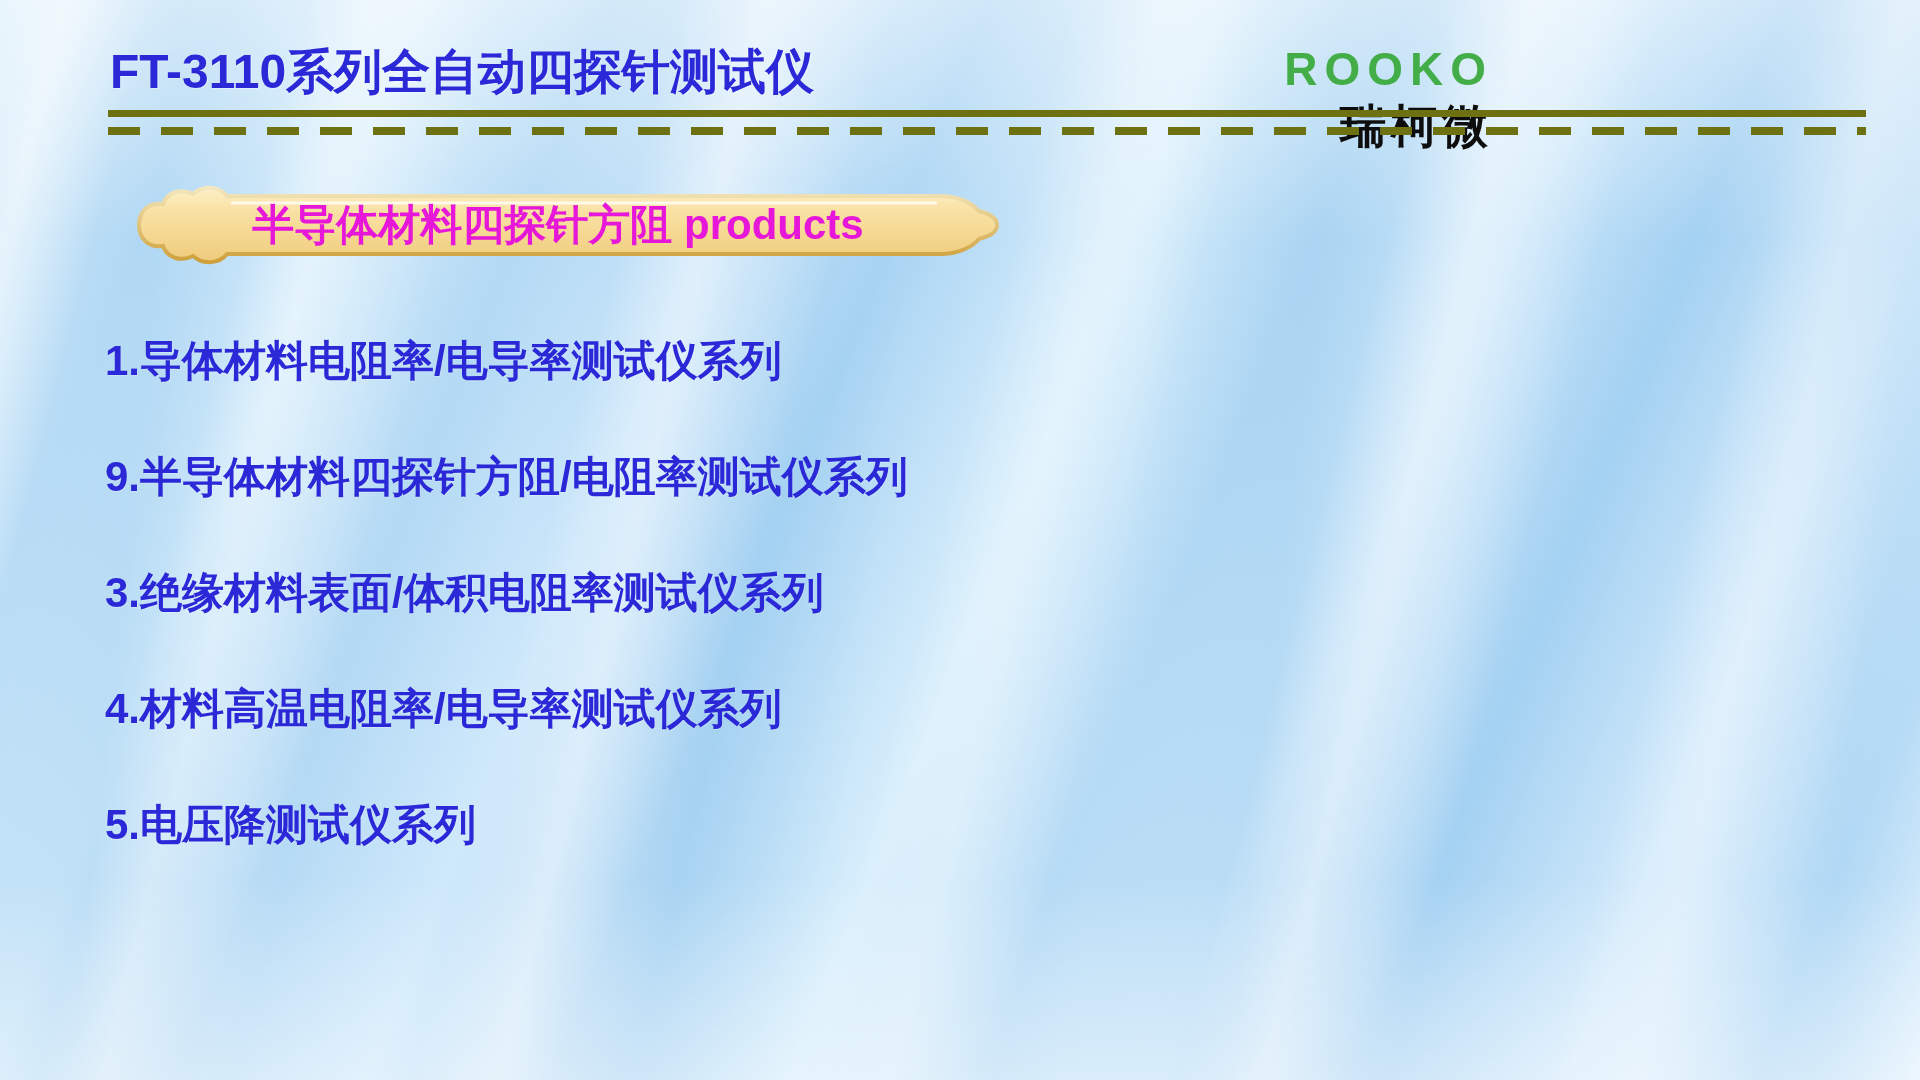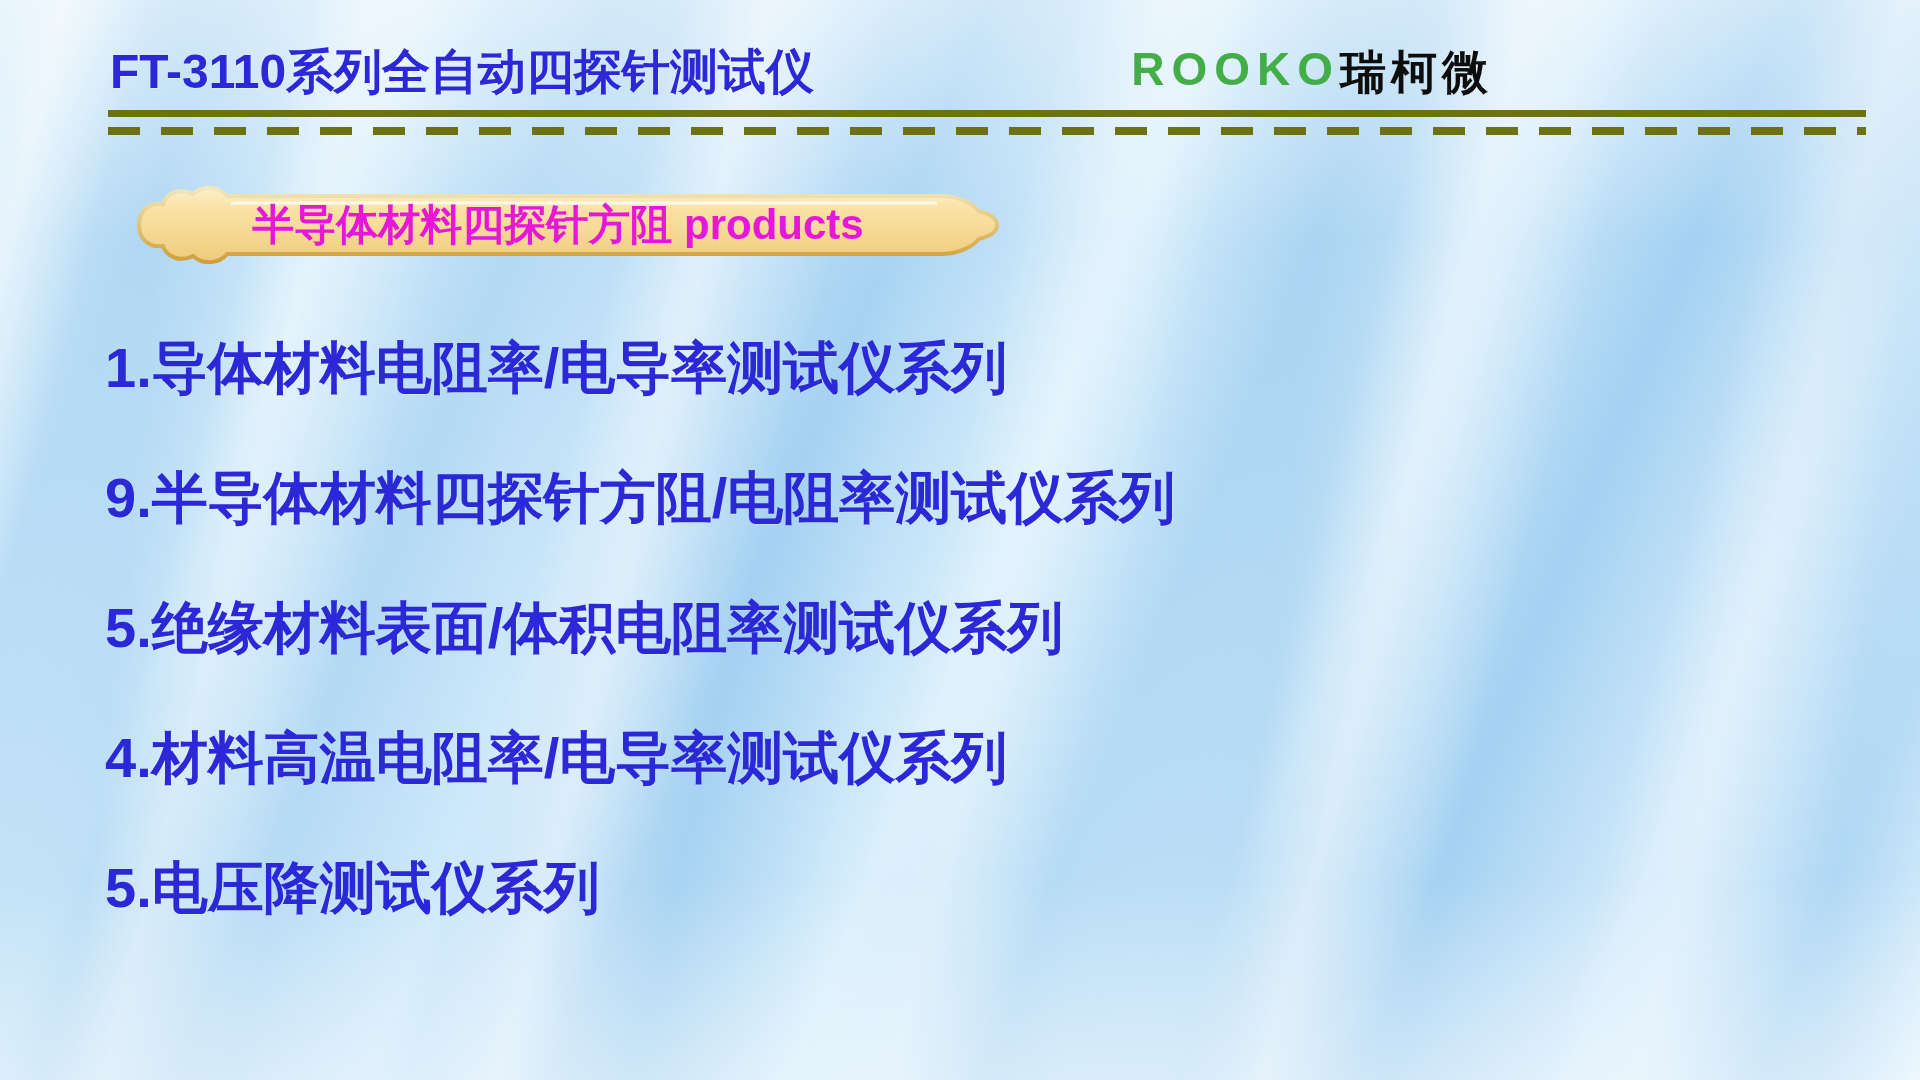--- a/index.html
+++ b/index.html
@@ -88,22 +88,23 @@
     color: #2b28d8;
     letter-spacing: 0px;
     white-space: nowrap;
     text-shadow: 1px 1px 0 rgba(255,255,255,0.35);
   }
   .logo {
     position: absolute;
     right: 55px;
     top: 42px;
     display: flex;
-    align-items: flex-start;
-    white-space: nowrap;
+    align-items: flex-end;
+    white-space: nowrap;
+    flex-direction: column;
   }
   .logo-en {
     font-size: 46px;
     font-weight: bold;
     color: #43ae48;
     letter-spacing: 7px;
   }
   .logo-cn {
     font-size: 46px;
     font-weight: bold;
@@ -163,21 +164,21 @@
   }
 
   
   .list {
     position: absolute;
     left: 105px;
     top: 340px;
     width: 1700px;
   }
   .list-item {
-    font-size: 56px;
+    font-size: 42px;
     font-weight: bold;
     color: #2b28d8;
     white-space: nowrap;
     line-height: 1;
     margin-bottom: 74px;
     text-shadow: 0.5px 0.5px 0 rgba(255,255,255,0.25);
   }
   .list-item:last-child { margin-bottom: 10px; }
 </style>
 </head>
@@ -230,18 +231,18 @@
                C 76 82, 62 78, 58 66
                C 44 68, 34 59, 34 45 Z" fill="url(#ribbonFill)" stroke="url(#ribbonEdge)" stroke-width="4"></path>
       <path d="M 126 23 L 832 23" stroke="rgba(255,255,255,0.75)" stroke-width="3" fill="none"></path>
     </svg>
     <div class="ribbon-text">半导体材料四探针方阻 products</div>
   </div>
 
   <div class="list">
     <div class="list-item">1.导体材料电阻率/电导率测试仪系列</div>
     <div class="list-item">9.半导体材料四探针方阻/电阻率测试仪系列</div>
-    <div class="list-item">5.绝缘材料表面/体积电阻率测试仪系列</div>
+    <div class="list-item">3.绝缘材料表面/体积电阻率测试仪系列</div>
     <div class="list-item">4.材料高温电阻率/电导率测试仪系列</div>
     <div class="list-item">5.电压降测试仪系列</div>
   </div>
 
 </div>
 
 </body></html>

